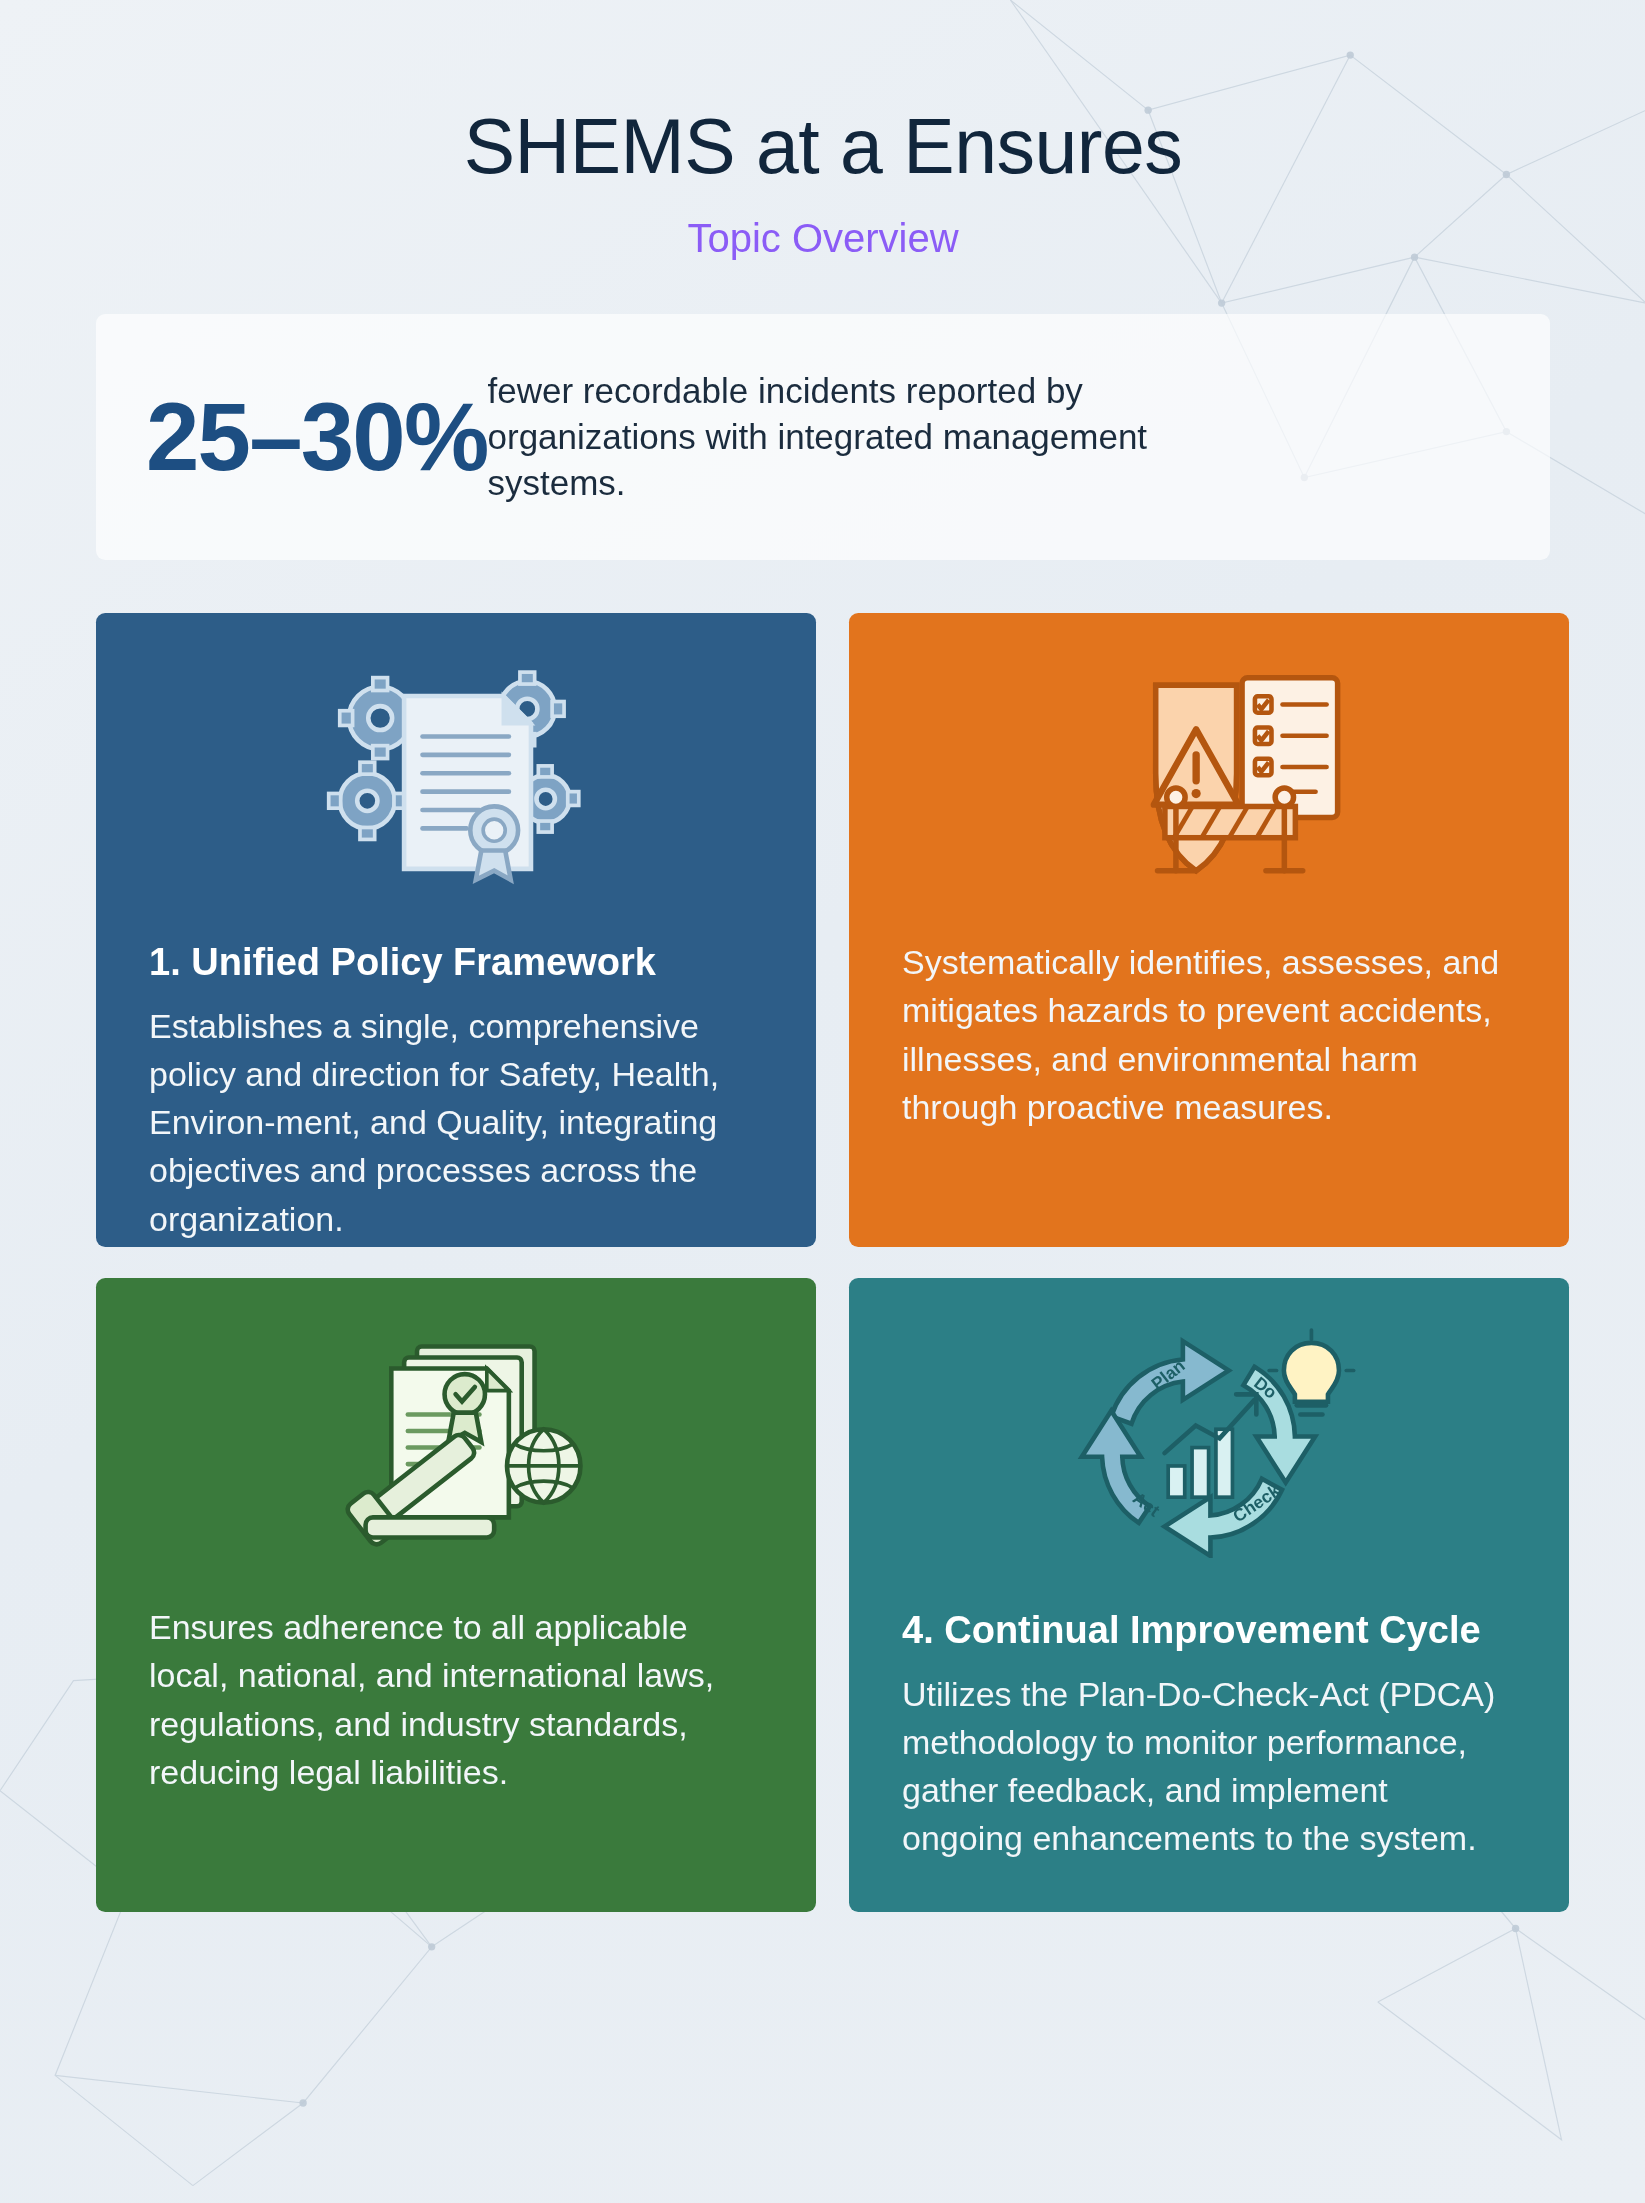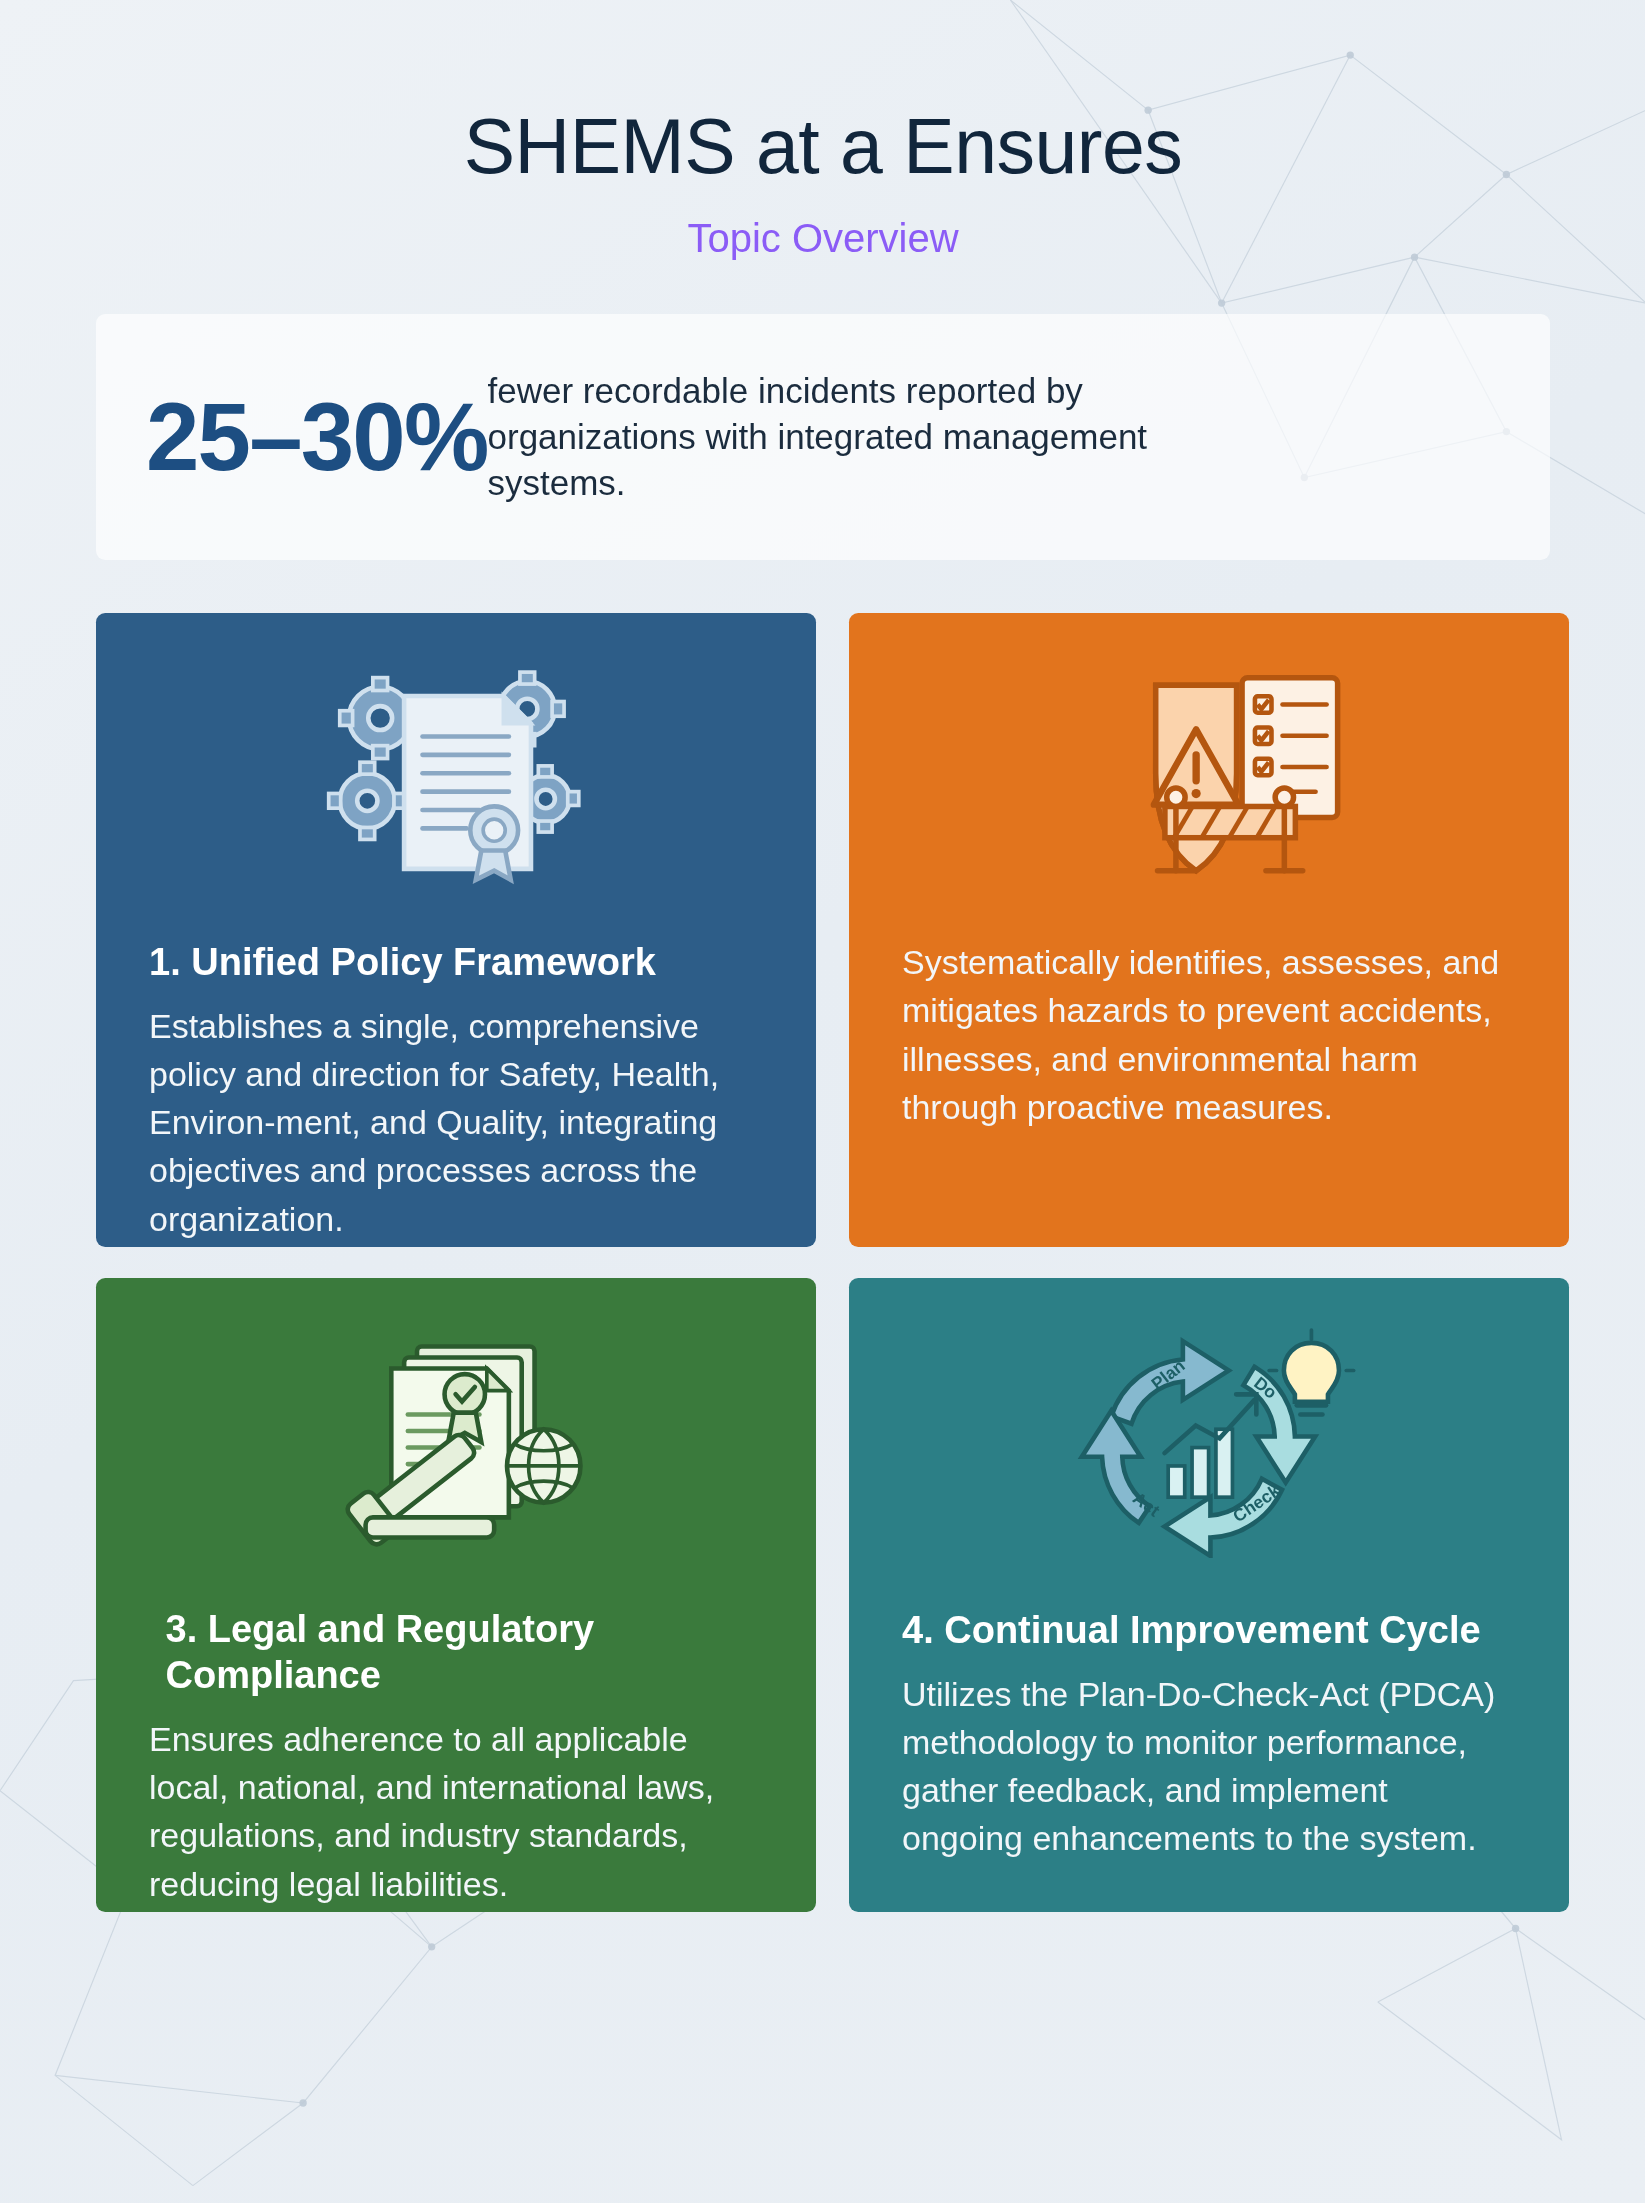--- a/index.html
+++ b/index.html
@@ -279,21 +279,20 @@
             <path d="M218 124 C234 134 266 134 282 124"></path>
             <path d="M218 172 C234 162 266 162 282 172"></path>
           </g>
           <g transform="rotate(-38 118 166)">
             <rect x="52" y="148" width="132" height="30" rx="8" fill="#e6f0dc" stroke="#2b5b2d" stroke-width="5"></rect>
             <rect x="34" y="136" width="34" height="54" rx="8" fill="#dcebcd" stroke="#2b5b2d" stroke-width="5"></rect>
           </g>
           <rect x="56" y="204" width="140" height="22" rx="8" fill="#e6f0dc" stroke="#2b5b2d" stroke-width="5"></rect>
         </svg>
       </div>
-      <div class="card-title">3.  Legal and Regulatory Compliance</div>
       <div class="card-body">Ensures adherence to all applicable local, national, and international laws, regulations, and industry standards, reducing legal liabilities.</div>
     </div>
 
     <div class="card card-4" style="background:#2c7f86">
       <div class="card-art">
         <svg width="303" height="230" viewBox="0 0 330 250" fill="none">
           <g stroke="#1d5f66" stroke-width="5">
             <path d="M58 96 A90 90 0 0 1 136 34 L136 14 L186 46 L136 78 L136 58 A66 66 0 0 0 80 104 Z" fill="#86b9cf"></path>
             <path d="M214 42 A90 90 0 0 1 258 118 L280 118 L248 168 L216 118 L236 118 A66 66 0 0 0 202 62 Z" fill="#a9dde0"></path>
             <path d="M244 176 A90 90 0 0 1 166 228 L166 248 L116 216 L166 184 L166 204 A66 66 0 0 0 222 164 Z" fill="#a9dde0"></path>

